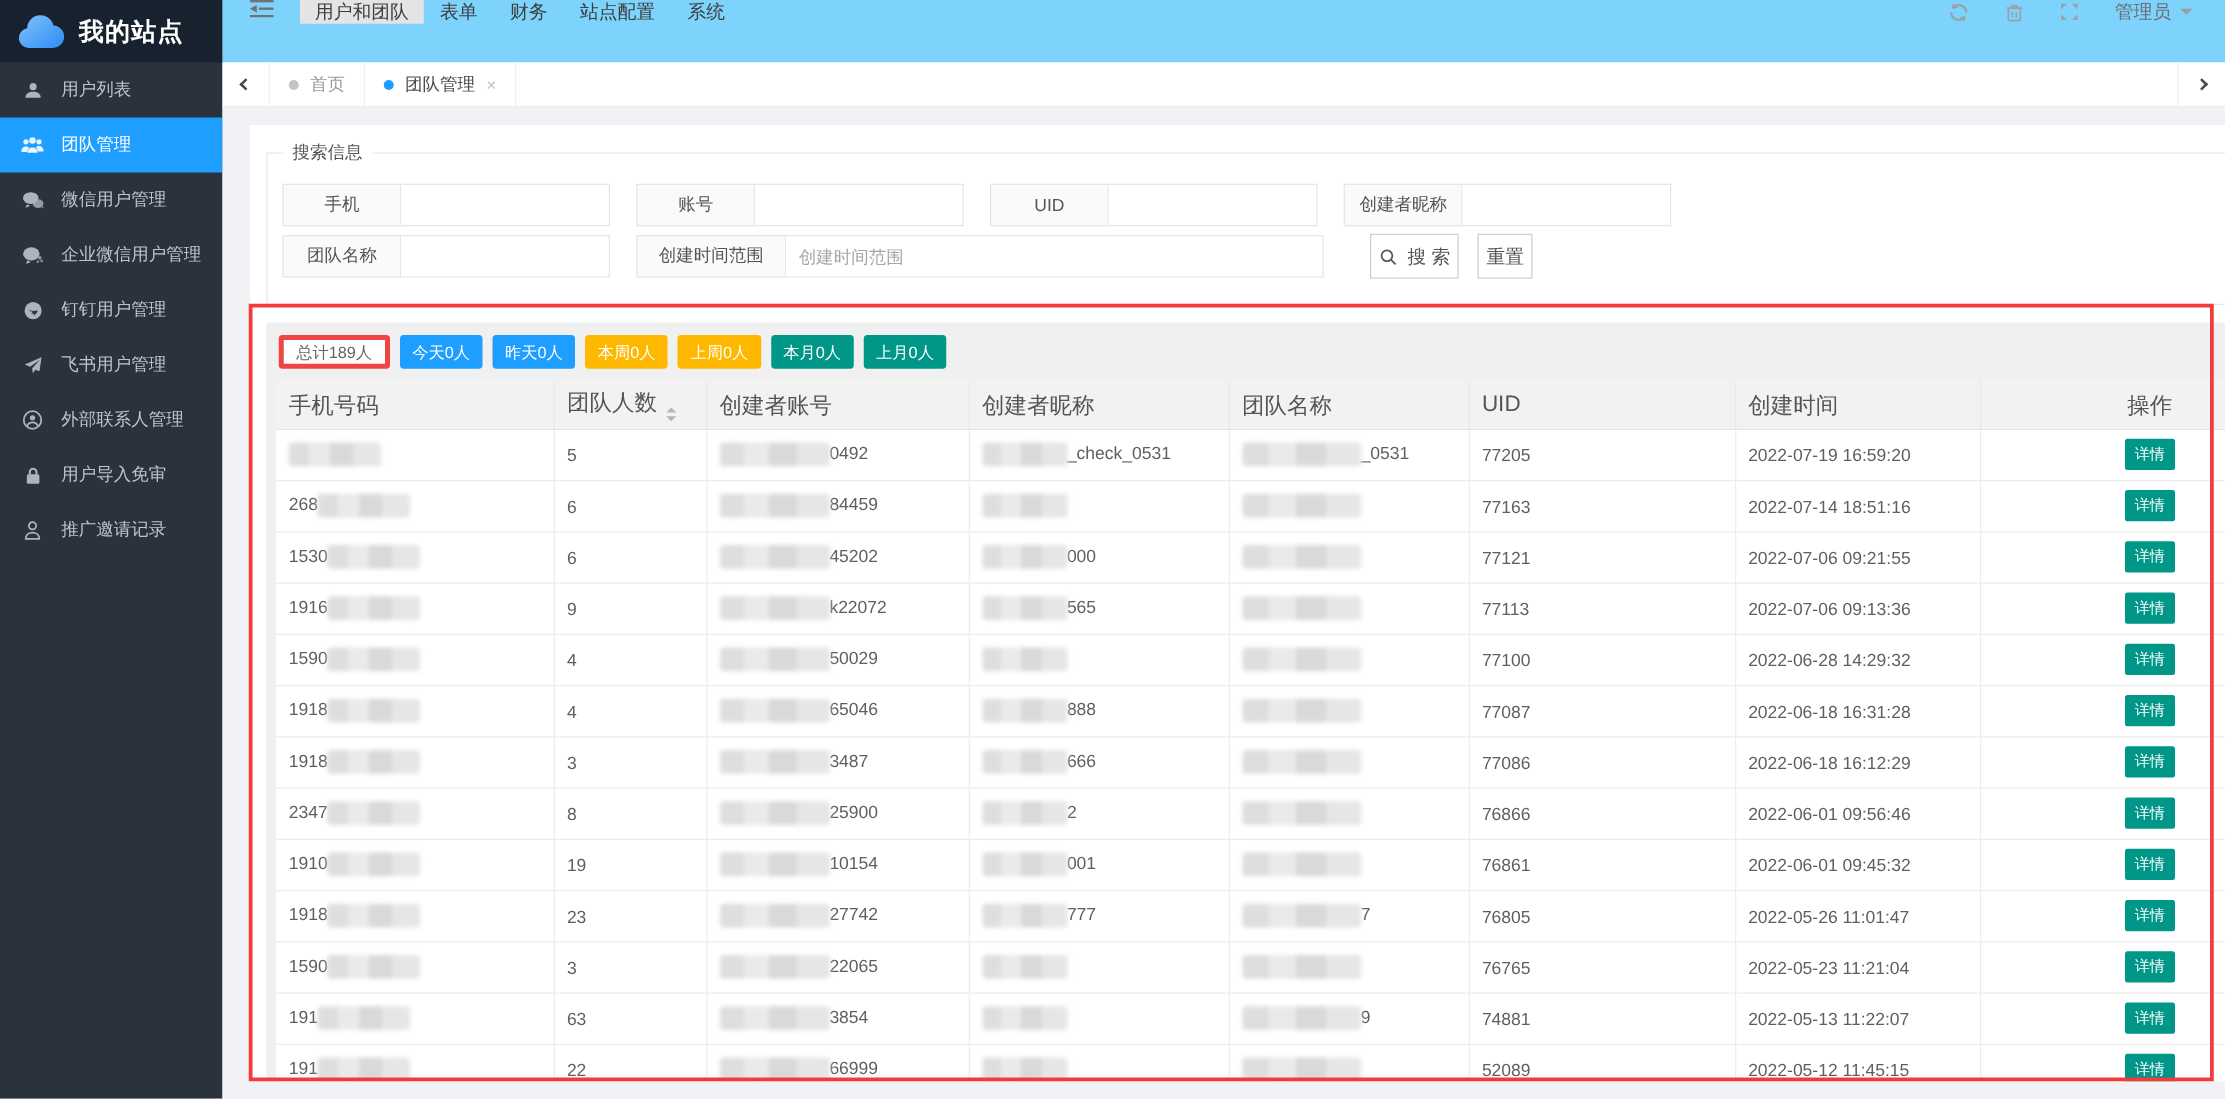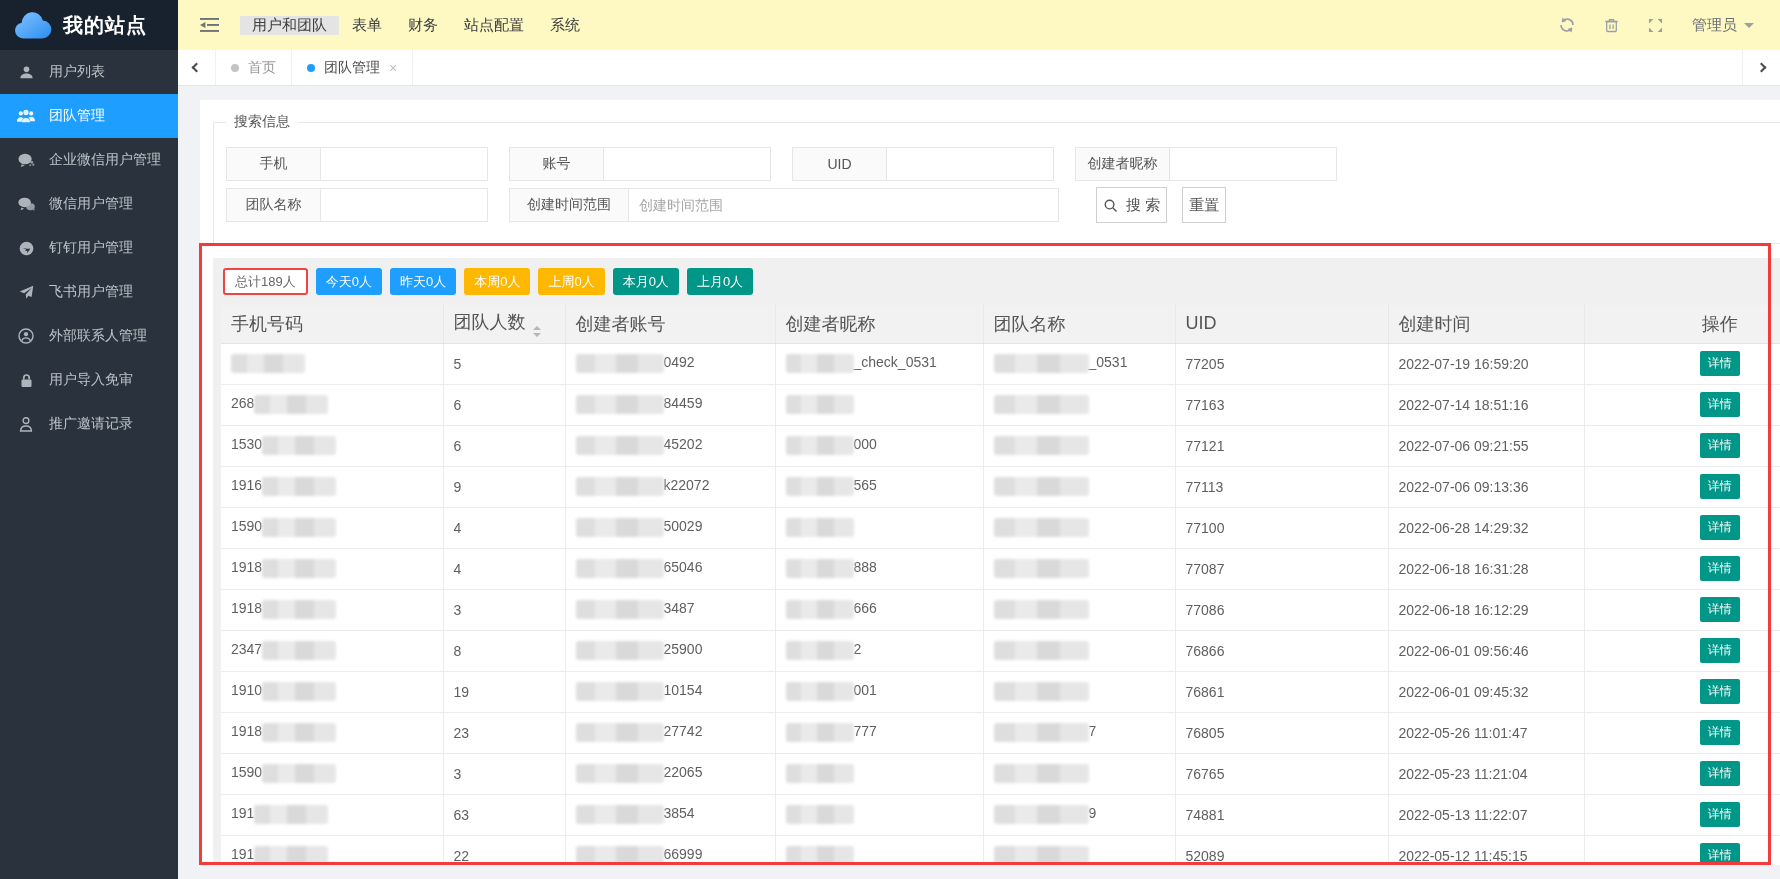--- a/index.html
+++ b/index.html
@@ -10,21 +10,21 @@
   
   .sidebar { width:178px; flex-shrink:0; background:#2a333d; height:100%; }
   .logo { height:50px; background:#18222e; display:flex; align-items:center; gap:9px; padding:0 12px; }
   .logo-text { color:#fff; font-weight:bold; font-size:20px; letter-spacing:1px; }
   .menu-item { height:44px; display:flex; align-items:center; gap:14px; padding:0 17px; color:#bdc3ca; font-size:14px; cursor:pointer; }
   .menu-item.active { background:#1e9fff; color:#fff; }
   .menu-icon { width:18px; display:inline-flex; justify-content:center; align-items:center; opacity:.9; }
 
   
   .main { flex:1; display:flex; flex-direction:column; min-width:0; }
-  .topbar { height:50px; background:#fef9c3; display:flex; align-items:center; flex-shrink:0; }
+  .topbar { height:50px; background:#7dd3fc; display:flex; align-items:flex-start; flex-shrink:0; }
   .collapse-btn { width:62px; display:flex; align-items:center; justify-content:center; color:#6f7377; cursor:pointer; }
   .nav-tabs { display:flex; margin-left:0; }
   .nav-tab { padding:0 13px; display:flex; align-items:center; font-size:15px; color:#3d3d3d; cursor:pointer; }
   .nav-tab.active { background:#e4e4e4; padding:0 12px; }
   .topbar-right { margin-left:auto; display:flex; align-items:center; gap:29px; padding-right:26px; color:#9aa0a6; }
   .top-icon-btn { cursor:pointer; display:inline-flex; align-items:center; color:#9aa0a6; }
   .admin-menu { display:flex; align-items:center; gap:7px; color:#6b6f74; font-size:15px; cursor:pointer; }
   .caret-down { width:0; height:0; border:5px solid transparent; border-top-color:#9aa0a6; margin-top:5px; }
 
   
@@ -56,21 +56,21 @@
   .fg-input.date { width:430px; }
   .fg-input::placeholder { color:#a6a6a6; }
   .btn { height:36px; border:1px solid #cfcfcf; background:#fff; color:#555; font-size:15px; padding:0 6px; display:inline-flex; align-items:center; gap:8px; cursor:pointer; font-family:inherit; }
   .btn-search { margin-left:16px; }
   .btn-reset { margin-left:15px; }
 
   
   .grid-section { margin:14px 13px 0 13px; background:#f0f0f0; padding:10px 8px 8px 8px; }
   .toolbar { display:flex; align-items:center; margin:0 2px 10px 2px; }
   .badge { height:27px; display:inline-flex; align-items:center; padding:0 10px; border-radius:3px; font-size:13px; color:#fff; margin-right:8px; cursor:pointer; }
-  .badge.plain { background:#fff; border:2px solid #ef4444; color:#666; }
+  .badge.plain { background:#fff; border:4px solid #ef4444; color:#666; }
   .col-settings-btn { margin-left:auto; width:27px; height:27px; border:1px solid #d2d2d2; background:#f6f6f6; display:inline-flex; align-items:center; justify-content:center; color:#4a4455; cursor:pointer; }
 
   table.grid { width:100%; border-collapse:collapse; background:#fff; table-layout:fixed; }
   table.grid thead th { background:#f2f2f2; height:38px; font-weight:normal; font-size:18px; color:#555; text-align:left; padding:0 10px; border-right:1px solid #e8e8e8; border-bottom:1px solid #e3e3e3; }
   table.grid thead th:last-child { border-right:none; text-align:center; }
   table.grid tbody td { height:41px; font-size:14px; color:#5f5f5f; padding:0 10px; border-right:1px solid #ececec; border-bottom:1px solid #ececec; background:#fff; white-space:nowrap; overflow:hidden; }
   table.grid tbody td:last-child { border-right:none; text-align:center; }
   .sort { display:inline-flex; flex-direction:column; margin-left:7px; vertical-align:-2px; cursor:pointer; }
   .sort i { width:0; height:0; border:4px solid transparent; display:block; }
   .sort .up { border-bottom-color:#b5b5b5; border-top-width:0; margin-bottom:3px; }
@@ -120,39 +120,39 @@
               <path d="M0 12.2c0-2.4 1.7-3.9 3.8-3.9 1 0 1.9.3 2.6.9-1 .9-1.6 2.1-1.6 3.5H0z"></path>
               <path d="M18 12.2h-4.8c0-1.4-.6-2.6-1.6-3.5.7-.6 1.6-.9 2.6-.9 2.1 0 3.8 1.5 3.8 4.4z"></path>
               <path d="M4.9 13.2c0-2.6 1.8-4.2 4.1-4.2s4.1 1.6 4.1 4.2z"></path>
             </svg>
           </span>
           <span>团队管理</span>
         </div>
         <div class="menu-item">
           <span class="menu-icon">
             <svg width="17" height="15" viewBox="0 0 18 15" fill="currentColor">
+              <ellipse cx="7" cy="5.3" rx="6.6" ry="5"></ellipse>
+              <path d="M2.6 13.6l1-2.9 3 1.2z"></path>
+              <ellipse cx="13.2" cy="10" rx="4.6" ry="3.7" opacity=".8"></ellipse>
+              <path d="M16.8 14.3l-.6-2.1 1.9.6z" opacity=".8"></path>
+            </svg>
+          </span>
+          <span>微信用户管理</span>
+        </div>
+        <div class="menu-item">
+          <span class="menu-icon">
+            <svg width="17" height="15" viewBox="0 0 18 15" fill="currentColor">
               <ellipse cx="7.5" cy="6" rx="7" ry="5.6"></ellipse>
               <path d="M3 14.5l1-3 3.2 1.3z"></path>
               <circle cx="14.6" cy="9.4" r="1.5" opacity=".8"></circle>
               <circle cx="16.2" cy="12" r="1.2" opacity=".7"></circle>
               <circle cx="13" cy="12.6" r="1.1" opacity=".7"></circle>
             </svg>
           </span>
           <span>企业微信用户管理</span>
-        </div>
-        <div class="menu-item">
-          <span class="menu-icon">
-            <svg width="17" height="15" viewBox="0 0 18 15" fill="currentColor">
-              <ellipse cx="7" cy="5.3" rx="6.6" ry="5"></ellipse>
-              <path d="M2.6 13.6l1-2.9 3 1.2z"></path>
-              <ellipse cx="13.2" cy="10" rx="4.6" ry="3.7" opacity=".8"></ellipse>
-              <path d="M16.8 14.3l-.6-2.1 1.9.6z" opacity=".8"></path>
-            </svg>
-          </span>
-          <span>微信用户管理</span>
         </div>
         <div class="menu-item">
           <span class="menu-icon">
             <svg width="15" height="15" viewBox="0 0 16 16">
               <circle cx="8" cy="8" r="7.3" fill="currentColor"></circle>
               <path d="M3.9 7.2c2.6 1.1 5.3 1.3 8.1.7-.7 1.7-1.8 3.3-3.6 4.9l.5-2.4-2.4.2 1.1-1.6C6.2 8.8 4.9 8.2 3.9 7.2z" fill="#2a333d"></path>
             </svg>
           </span>
           <span>钉钉用户管理</span>
         </div>

